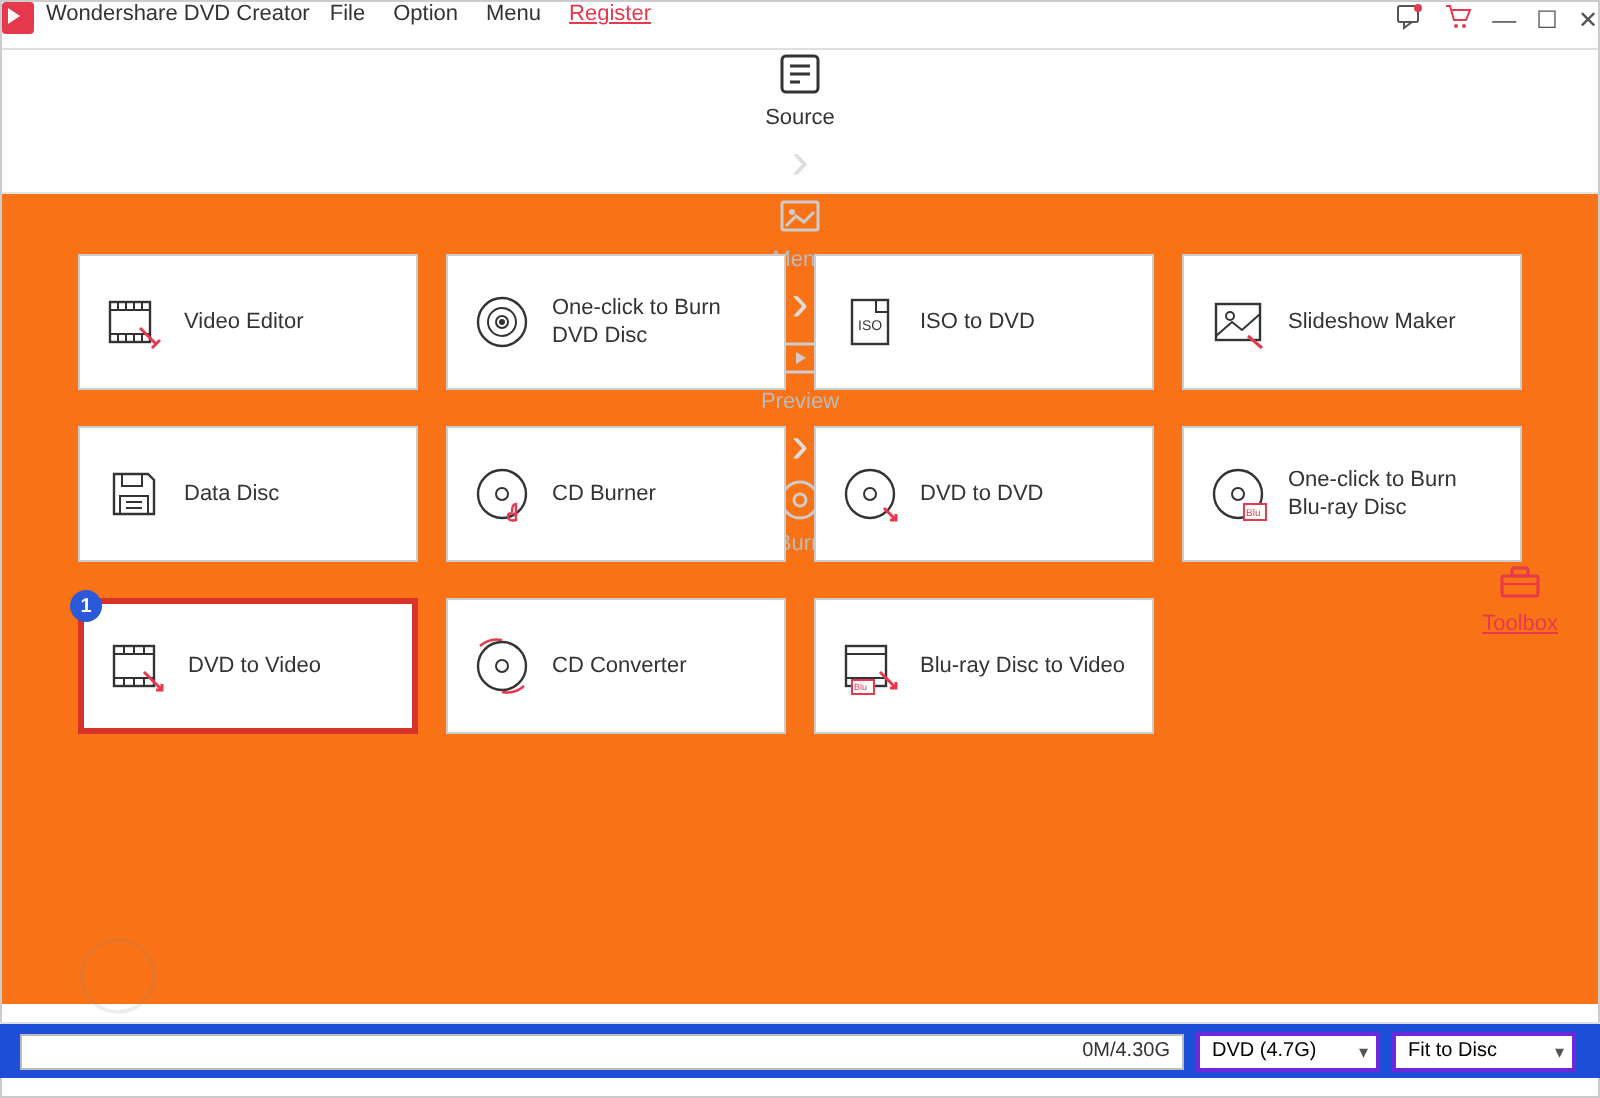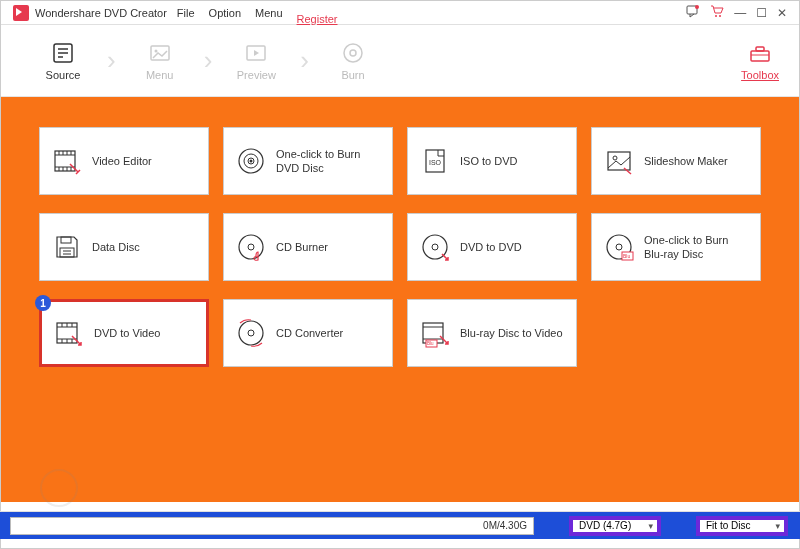--- a/index.html
+++ b/index.html
@@ -1,49 +1,49 @@
 <!DOCTYPE html>
 <html><head>
 <meta charset="utf-8">
 <style>
   * { box-sizing: border-box; margin: 0; padding: 0; font-family: Arial, sans-serif; }
   body { width: 800px; height: 549px; background: #fff; overflow: hidden; border: 1px solid #ccc; }
   
-  .titlebar { height: 24px; display: flex; align-items: center; padding: 0 12px; border-bottom: 1px solid #e0e0e0; background: #fff; }
+  .titlebar { height: 24px; display: flex; align-items: flex-start; padding: 0 0; border-bottom: 1px solid #e0e0e0; background: #fff; }
   .logo { width: 16px; height: 16px; background: #e6394e; border-radius: 2px; margin-right: 6px; position: relative; }
   .logo::after { content: ''; position: absolute; left: 3px; top: 3px; width: 0; height: 0; border-left: 6px solid #fff; border-top: 4px solid transparent; border-bottom: 4px solid transparent; }
   .app-title { font-size: 11px; color: #333; }
   .menu-items { display: flex; margin-left: 10px; gap: 14px; }
   .menu-item { font-size: 11px; color: #333; cursor: pointer; }
-  .register { color: #e6394e; text-decoration: underline; margin-left: 14px; font-size: 11px; margin-top: 12px; }
+  .register { color: #e6394e; text-decoration: underline; margin-left: 14px; font-size: 11px; }
   .win-controls { margin-left: auto; display: flex; gap: 10px; align-items: center; }
   .win-icon { font-size: 12px; color: #555; cursor: pointer; }
   
-  .ribbon { height: 72px; display: flex; align-items: center; padding: 0 20px; background: #fff; border-bottom: 1px solid #e5e5e5; position: relative; }
+  .ribbon { height: 72px; display: flex; align-items: center; padding: 0 20px; background: #fff; border-bottom: 1px solid #e5e5e5; position: relative; flex-direction: column; }
   .step { display: flex; flex-direction: column; align-items: center; justify-content: center; width: 84px; height: 60px; position: relative; color: #bbb; }
   .step.active { color: #333; }
   .step-icon { width: 24px; height: 24px; display: flex; align-items: center; justify-content: center; }
   .step-label { font-size: 11px; margin-top: 4px; }
   .chev { color: #ddd; font-size: 26px; padding: 0 2px; }
   
   .toolbox { margin-left: auto; color: #e6394e; display: flex; flex-direction: column; align-items: center; cursor: pointer; }
   .toolbox-icon { width: 24px; height: 24px; }
   .toolbox-label { font-size: 11px; margin-top: 4px; color: #e6394e; text-decoration: underline; }
   
   .content { padding: 30px 40px 10px 40px; height: 405px; overflow: hidden; background: #f97316; }
   .grid { display: grid; grid-template-columns: repeat(4, 170px); gap: 18px 14px; justify-content: center; }
   .card { height: 68px; border: 1px solid #ccc; background: #fff; display: flex; align-items: center; padding: 0 12px; cursor: pointer; position: relative; }
   .card.highlight { border: 3px solid #d8332a; }
   .card-icon { width: 30px; height: 30px; margin-right: 10px; flex-shrink: 0; }
   .card-label { font-size: 11px; color: #333; line-height: 1.3; }
   .badge { position: absolute; left: -7px; top: -7px; width: 16px; height: 16px; border-radius: 50%; background: #2b59d9; color: #fff; font-size: 10px; display: flex; align-items: center; justify-content: center; font-weight: bold; }
   
   .statusbar { height: 28px; display: flex; align-items: center; padding: 0 12px 0 10px; gap: 6px; border-top: 1px solid #e0e0e0; background: #1d4ed8; position: absolute; bottom: 10px; left: 0; right: 0; }
   .progress-track { flex: 1; height: 18px; border: 1px solid #bbb; background: #fff; display: flex; align-items: center; justify-content: flex-end; padding-right: 6px; font-size: 10px; color: #333; }
-  .dropdown { height: 20px; border: 4px solid #6d28d9; font-size: 10px; padding: 0 18px 0 6px; display: flex; align-items: center; position: relative; background: #fff; cursor: pointer; margin-left: 29px; }
+  .dropdown { height: 20px; border: 2px solid #6d28d9; font-size: 10px; padding: 0 18px 0 6px; display: flex; align-items: center; position: relative; background: #fff; cursor: pointer; }
   .dropdown::after { content: '▾'; position: absolute; right: 4px; color: #555; font-size: 9px; }
   .dd1 { width: 92px; }
   .dd2 { width: 92px; }
   
   .watermark { position: absolute; left: 40px; bottom: 42px; opacity: 0.15; }
   .wm-circle { width: 38px; height: 38px; border: 2px solid #888; border-radius: 50%; }
   
   svg { overflow: visible; }
 </style>
 </head>

